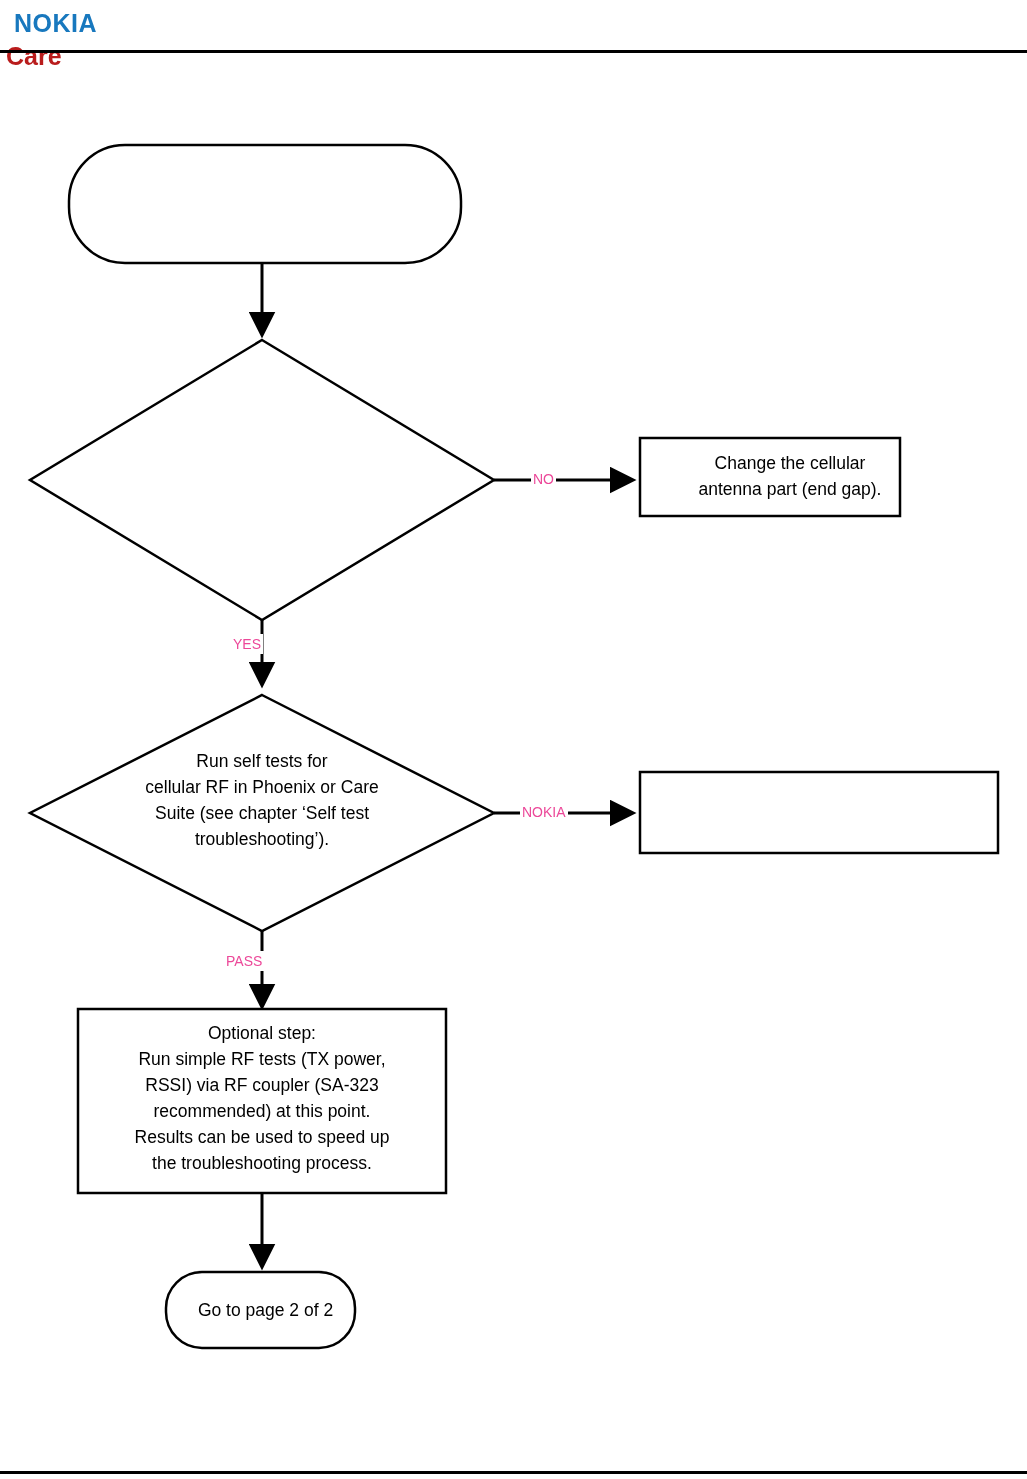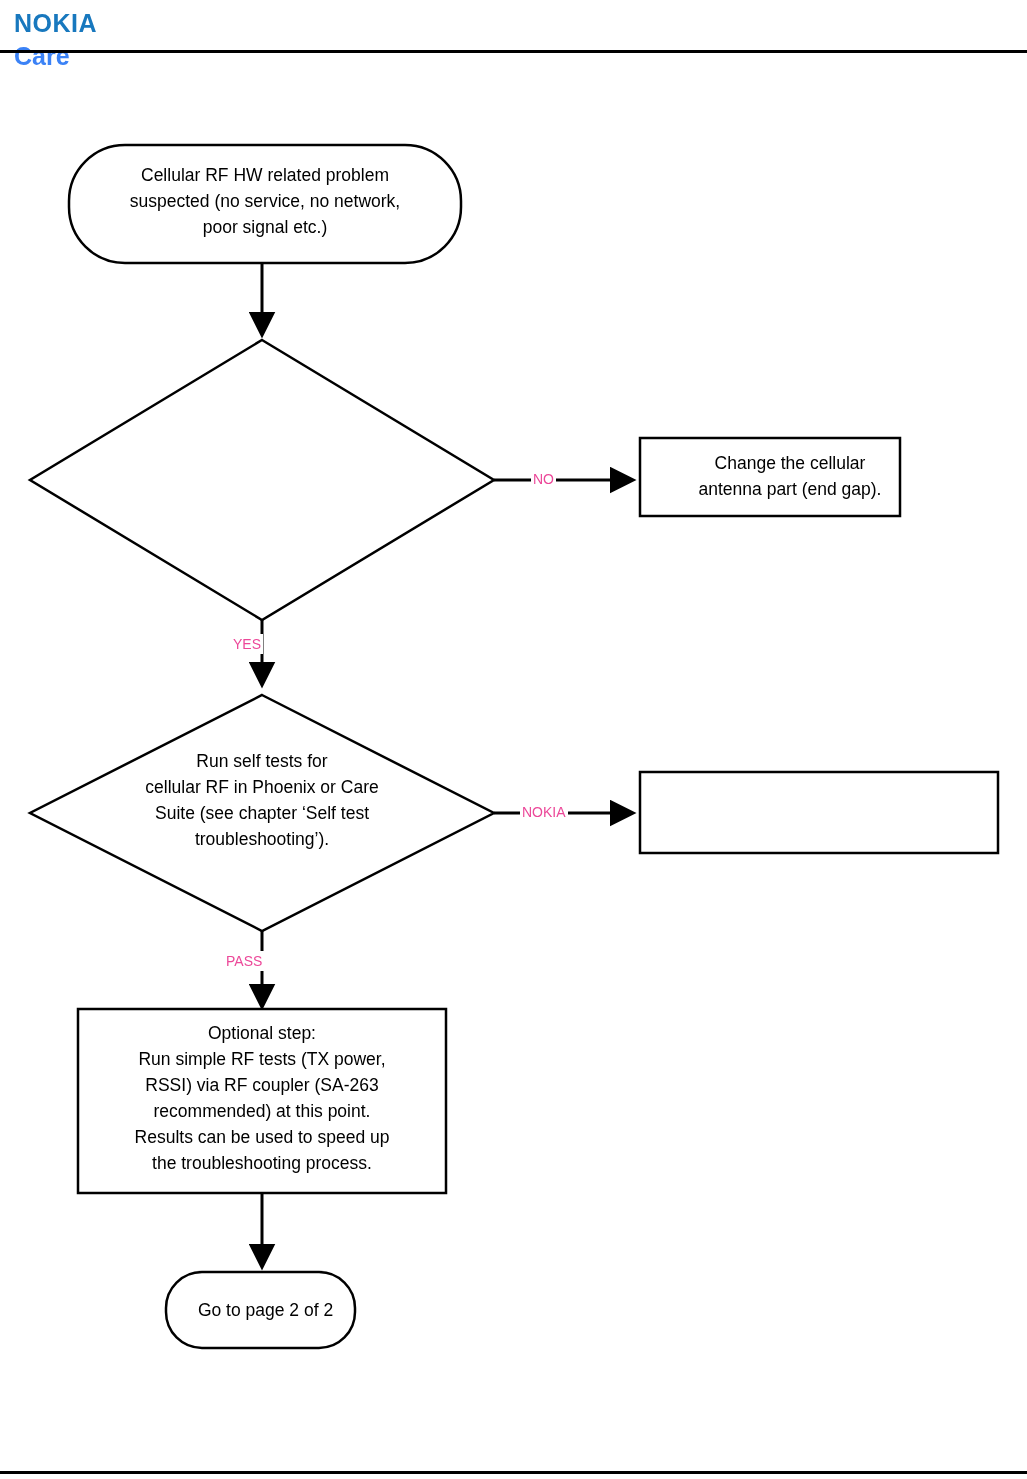--- a/index.html
+++ b/index.html
@@ -47,22 +47,22 @@
     margin: 8px;
     padding: 0;
     line-height: 26px;
   }
   .logo-care {
     display: block;
     font-family: "Liberation Sans", sans-serif;
     font-weight: bold;
     font-size: 25px;
     letter-spacing: 0px;
-    color: #3b82f6;
-    margin: 8px;
+    color: #b91c1c;
+    margin: 0;
     padding: 0;
     line-height: 25px;
   }
   #header-rule {
     position: absolute;
     left: 0;
     top: 50px;
     width: 1027px;
     height: 3px;
     background: #000000;
@@ -159,37 +159,34 @@
 
       <line x1="262" y1="875" x2="262" y2="950" stroke="#000000" stroke-width="3" marker-end="url(#arrow)"></line>
 
       <rect x="78" y="953" width="368" height="184" fill="#ffffff" stroke="#000000" stroke-width="2.5"></rect>
 
       <line x1="262" y1="1137" x2="262" y2="1210" stroke="#000000" stroke-width="3" marker-end="url(#arrow)"></line>
 
       <rect x="166" y="1216" width="189" height="76" rx="36" ry="36" fill="#ffffff" stroke="#000000" stroke-width="2.5"></rect>
     </svg>
 
-    <div class="node-text" style="left:69px; top:106px; width:392px;">Cellular RF HW related problem
-suspected (no service, no network,
-poor signal etc.)</div>
 
 
     <div class="node-text" style="left:642px; top:394px; width:256px;padding-left:40px;">Change the cellular
 antenna part (end gap).</div>
 
     <div class="node-text" style="left:62px; top:692px; width:400px;">Run self tests for
 cellular RF in Phoenix or Care
 Suite (see chapter ‘Self test
 troubleshooting’).</div>
 
 
     <div class="node-text" style="left:80px; top:964px; width:364px;">Optional step:
 Run simple RF tests (TX power,
-RSSI) via RF coupler (SA-263
+RSSI) via RF coupler (SA-323
 recommended) at this point.
 Results can be used to speed up
 the troubleshooting process.</div>
 
     <div class="node-text" style="left:166px; top:1241px; width:199px;">Go to page 2 of 2</div>
 
     <div class="edge-label" style="left:531px; top:413px;">NO</div>
 
     <div class="edge-label" style="left:231px; top:578px;">YES</div>
 

